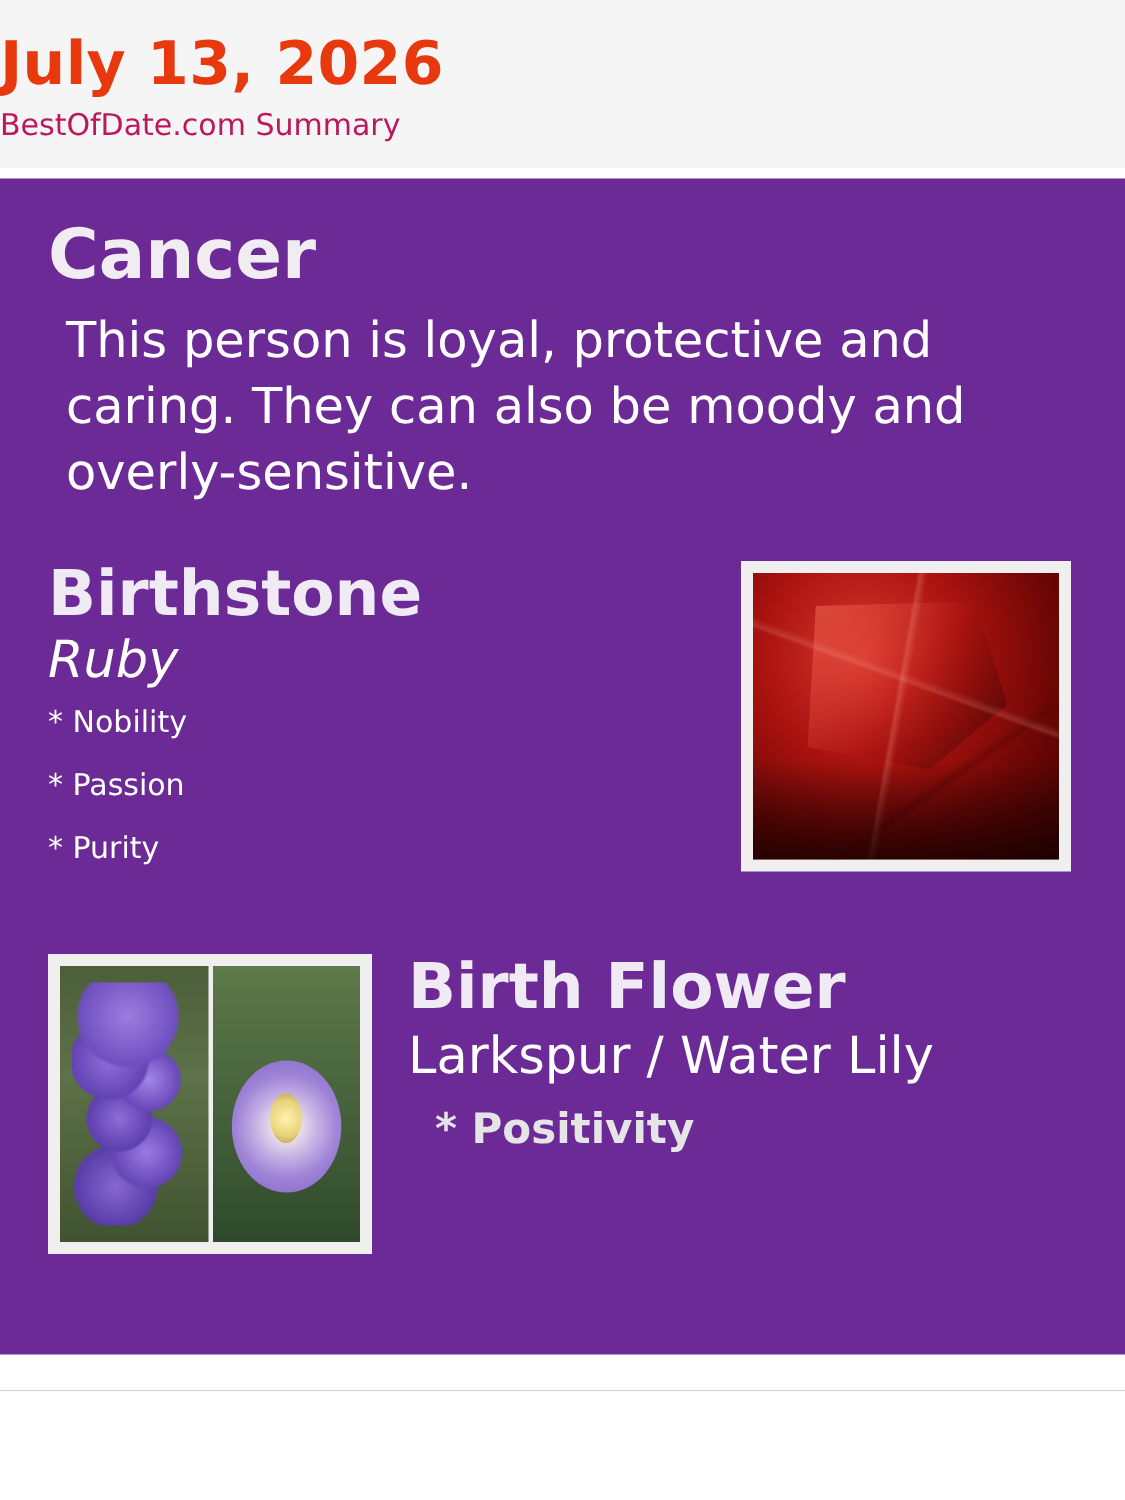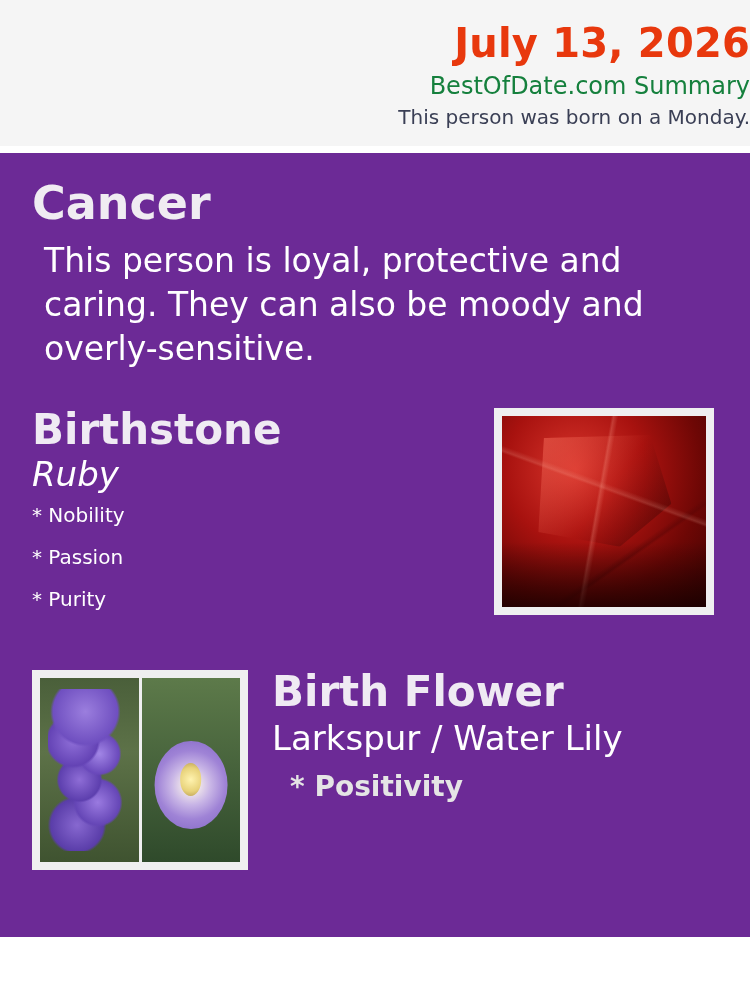--- a/index.html
+++ b/index.html
@@ -16,33 +16,33 @@
   .page {
     position: relative;
     width: 750px;
     height: 1000px;
     background: #ffffff;
   }
 
   
   .header {
     background: #f5f5f5;
-    padding: 22px 0 16px 16px;
-    text-align: right;
+    padding: 22px 0 16px 0;
+    text-align: left;
   }
   .header-date {
     color: #e8380d;
     font-size: 40px;
     font-weight: bold;
     line-height: 1.08;
     letter-spacing: 0.2px;
   }
   .header-subtitle {
-    color: #15803d;
-    font-size: 24px;
+    color: #be185d;
+    font-size: 20px;
     line-height: 1.25;
     margin-top: 6px;
   }
   .header-note {
     color: #3a3f55;
     font-size: 20px;
     line-height: 1.25;
     margin-top: 4px;
   }
   .header-rule {
@@ -247,21 +247,20 @@
   }
 </style>
 </head>
 <body>
 
 <div class="page">
 
   <div class="header">
     <div class="header-date">July 13, 2026</div>
     <div class="header-subtitle">BestOfDate.com Summary</div>
-    <div class="header-note">This person was born on a Monday.</div>
   </div>
   <div class="header-rule"></div>
 
   <div class="panel">
 
     <h1 class="sign-name">Cancer</h1>
     <p class="sign-desc">This person is loyal, protective and caring. They can also be moody and overly-sensitive.</p>
 
     <div class="stone-section">
       <h2 class="section-title">Birthstone</h2>

